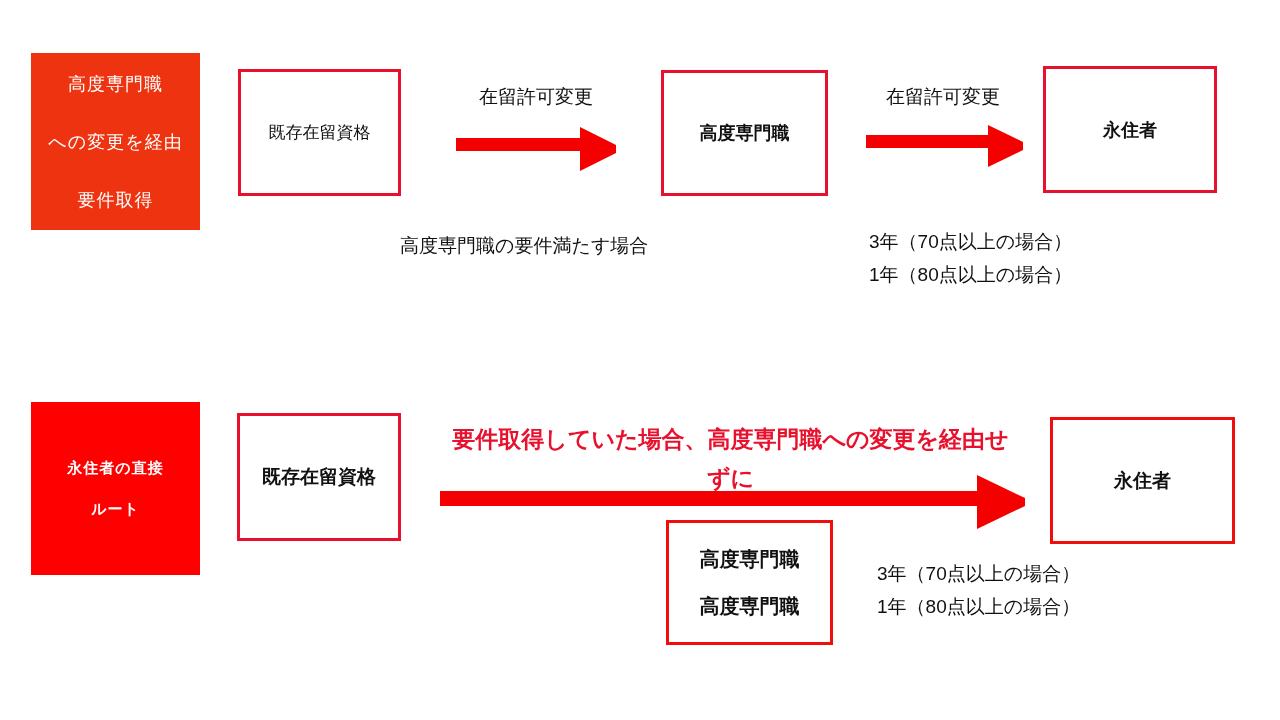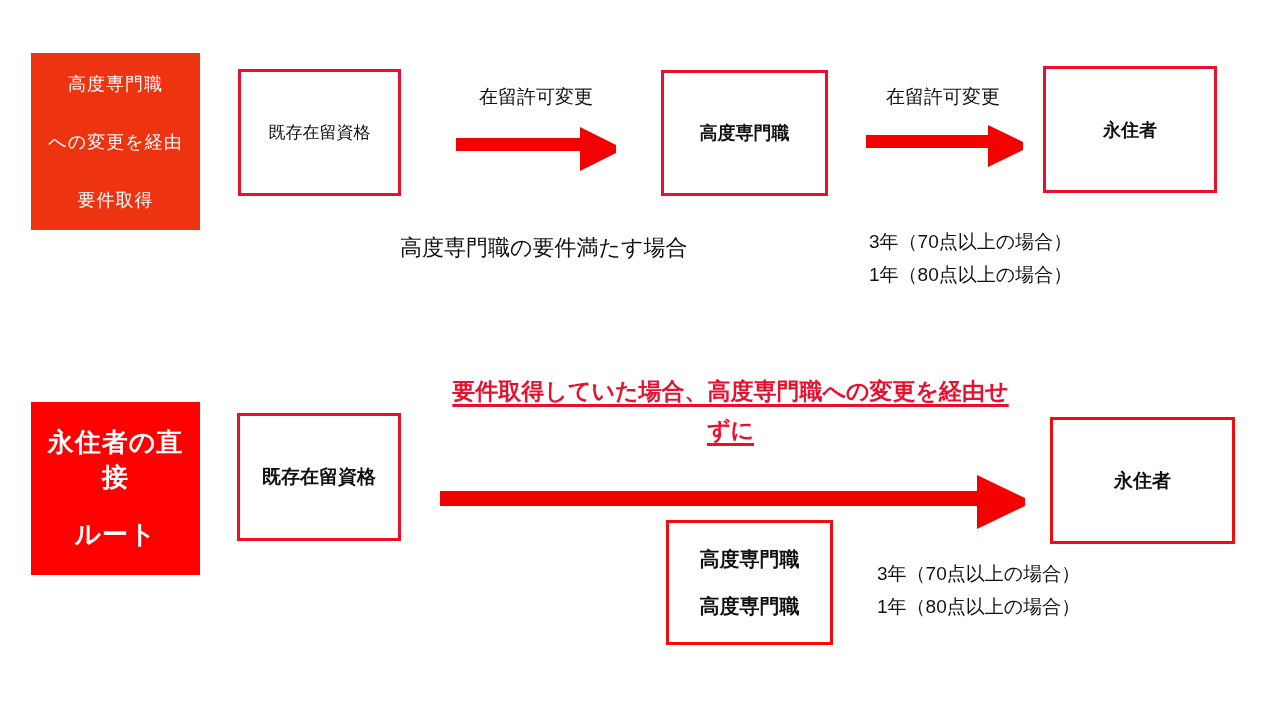--- a/index.html
+++ b/index.html
@@ -28,21 +28,21 @@
   }
   .fillbox.route1 {
     left: 23px; top: 45px; width: 169px; height: 177px;
     background: var(--route1-fill, #ee3311);
     font-size: 18px; font-weight: 400; letter-spacing: 1px;
     row-gap: 26px;
   }
   .fillbox.route2 {
     left: 23px; top: 394px; width: 169px; height: 173px;
     background: var(--route2-fill, #fe0000);
-    font-size: 26px; font-weight: 700; letter-spacing: 1px;
+    font-size: 15px; font-weight: 700; letter-spacing: 1px;
     row-gap: 14px;
   }
 
   
   .outbox {
     display: flex;
     flex-direction: column;
     align-items: center;
     justify-content: center;
     text-align: right;
@@ -57,38 +57,38 @@
   .box-r1-hsp      { left: 653px; top: 62px;  width: 167px; height: 126px; font-size: 18px; font-weight: 700; }
   .box-r1-pr       { left: 1035px; top: 58px; width: 174px; height: 127px; font-size: 18px; font-weight: 700; }
   .box-r2-existing { left: 229px; top: 405px; width: 164px; height: 128px; font-size: 19px; font-weight: 700; }
   .box-r2-req      { left: 658px; top: 512px; width: 167px; height: 125px; font-size: 20px; font-weight: 700; border-width: 4px; row-gap: 12px; }
   .box-r2-pr       { left: 1042px; top: 409px; width: 185px; height: 127px; font-size: 19px; font-weight: 700; }
 
   
   .lbl { font-weight: 400; color: var(--text-black, #111111); white-space: nowrap; }
   .lbl-arrow1 { left: 448px; top: 72px; width: 160px; text-align: center; font-size: 19px; }
   .lbl-arrow2 { left: 855px; top: 72px; width: 160px; text-align: center; font-size: 19px; }
-  .lbl-cond   { left: 388px; top: 221px; font-size: 22px; }
+  .lbl-cond   { left: 388px; top: 221px; font-size: 19px; }
   .lbl-r1y1   { left: 857px; top: 217px; font-size: 19px; }
   .lbl-r1y2   { left: 857px; top: 250px; font-size: 19px; }
   .lbl-r2y1   { left: 865px; top: 549px; font-size: 19px; }
   .lbl-r2y2   { left: 865px; top: 582px; font-size: 19px; }
 
   
   .highlight {
     left: 425px; top: 356px; width: 595px;
     text-align: center;
     color: var(--highlight-red, #e8112d);
     font-size: 23px; font-weight: 700;
     line-height: 39px;
   }
   .highlight .hl-line {
-    text-decoration: underline;
     text-decoration-thickness: 2.5px;
     text-underline-offset: 5px;
+    margin-top: 48px;
   }
 
   
   .arrow { position: absolute; }
   .arrow .shaft { position: absolute; background: var(--arrow-red, #f40000); }
   .arrow .head  { position: absolute; width: 0; height: 0; }
 
   .arrow-r1a .shaft { left: 0; top: 11px; width: 124px; height: 13px; }
   .arrow-r1a .head  { left: 124px; top: 0; border-top: 18px solid transparent; border-bottom: 18px solid transparent; border-left: 36px solid var(--arrow-red, #f40000); }
   .arrow-r1a { left: 448px; top: 119px; width: 160px; height: 36px; }

